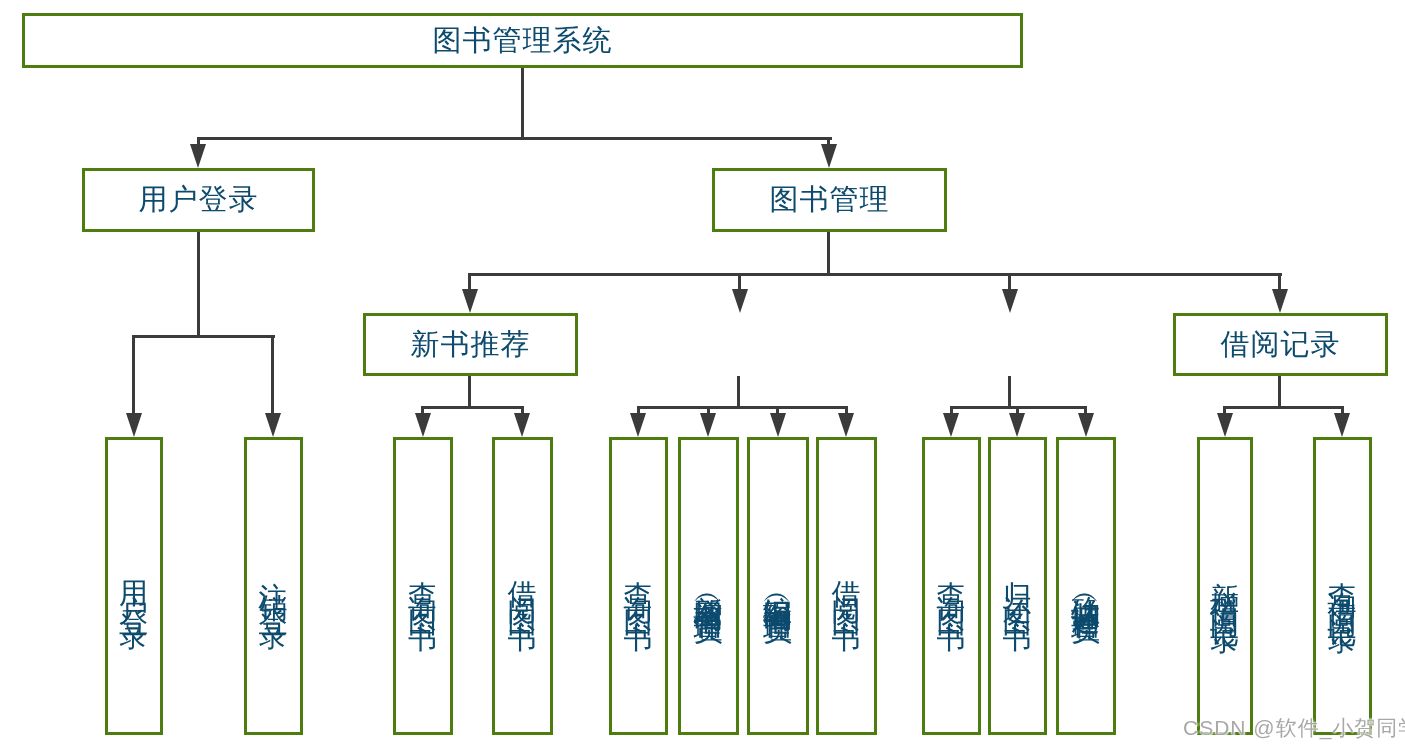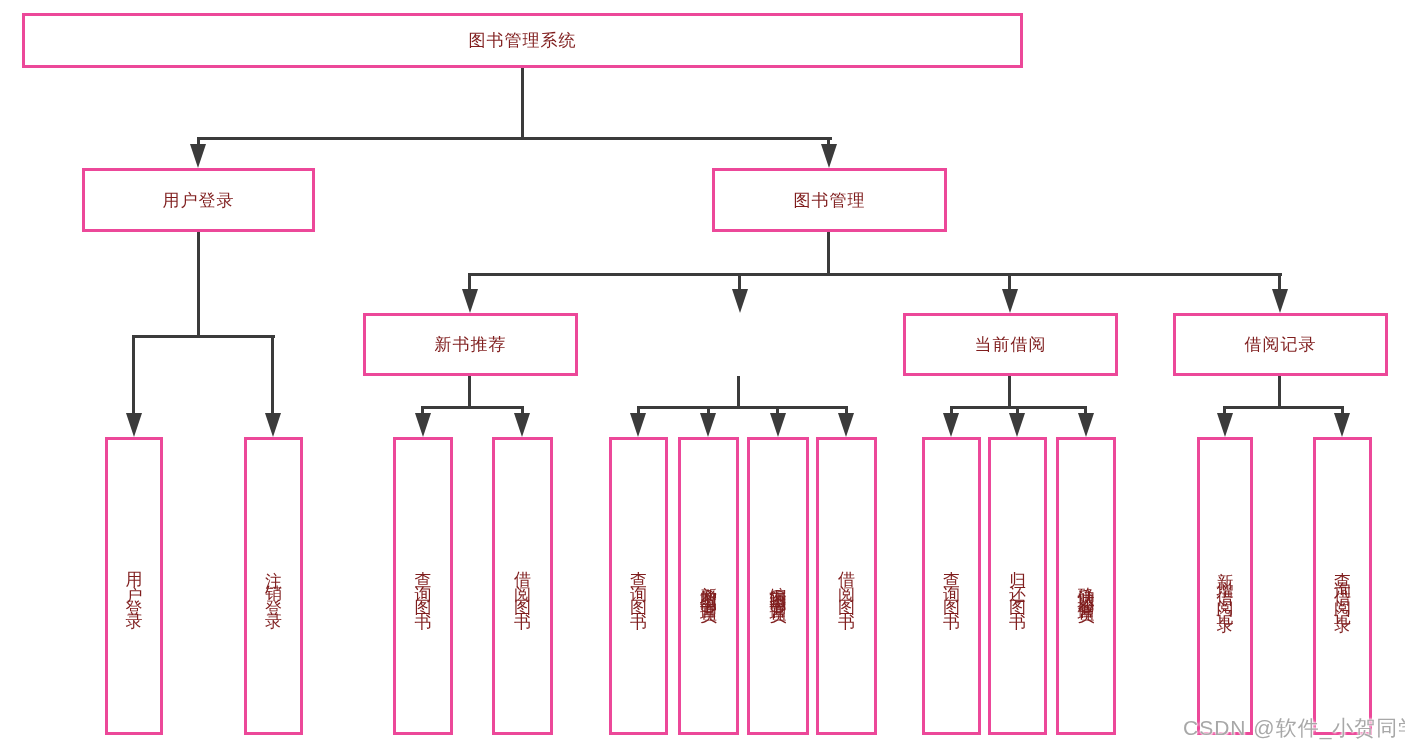--- a/index.html
+++ b/index.html
@@ -1,23 +1,23 @@
 <!DOCTYPE html>
 <html><head>
 <meta charset="utf-8">
 <style>
   html,body{margin:0;padding:0;background:#ffffff;}
   #canvas{
     position:relative;width:1405px;height:747px;background:#ffffff;overflow:hidden;
     font-family:"Liberation Sans","DejaVu Sans",sans-serif;color:#333333;
   }
   .node{
-    position:absolute;background:#ffffff;border:3px solid #ec4899;box-sizing:border-box;
+    position:absolute;background:#ffffff;border:3px solid #4d7c0f;box-sizing:border-box;
     display:flex;align-items:center;justify-content:center;
-    font-size:17px;color:#7f1d1d;letter-spacing:1px;z-index:2;
+    font-size:29px;color:#0c4a6e;letter-spacing:1px;z-index:2;
   }
   .leaf{
     writing-mode:vertical-rl;text-orientation:mixed;
     display:flex;align-items:center;justify-content:center;
   }
   .len4{letter-spacing:14px;}
   .len6{letter-spacing:9px;}
   .len9{letter-spacing:3px;}
   .vline,.hline{position:absolute;background:#3b3b3b;z-index:1;}
   .arrow{
@@ -35,21 +35,20 @@
 <body>
 
 <div id="canvas">
 
   <div class="node" style="left:22px;top:13px;width:1001px;height:55px;">图书管理系统</div>
 
   <div class="node" style="left:82px;top:168px;width:233px;height:64px;">用户登录</div>
   <div class="node" style="left:712px;top:168px;width:235px;height:64px;">图书管理</div>
 
   <div class="node" style="left:363px;top:313px;width:215px;height:63px;">新书推荐</div>
-  <div class="node" style="left:903px;top:313px;width:215px;height:63px;">当前借阅</div>
   <div class="node" style="left:1173px;top:313px;width:215px;height:63px;">借阅记录</div>
 
   <div class="node leaf len4" style="left:105px;top:437px;width:58px;height:298px;">用户登录</div>
   <div class="node leaf len4" style="left:244px;top:437px;width:59px;height:298px;">注销登录</div>
 
   <div class="node leaf len4" style="left:393px;top:437px;width:60px;height:298px;">查询图书</div>
   <div class="node leaf len4" style="left:492px;top:437px;width:61px;height:298px;">借阅图书</div>
 
   <div class="node leaf len4" style="left:609px;top:437px;width:59px;height:298px;">查询图书</div>
   <div class="node leaf len9" style="left:678px;top:437px;width:61px;height:298px;">新增图书（管理员）</div>

